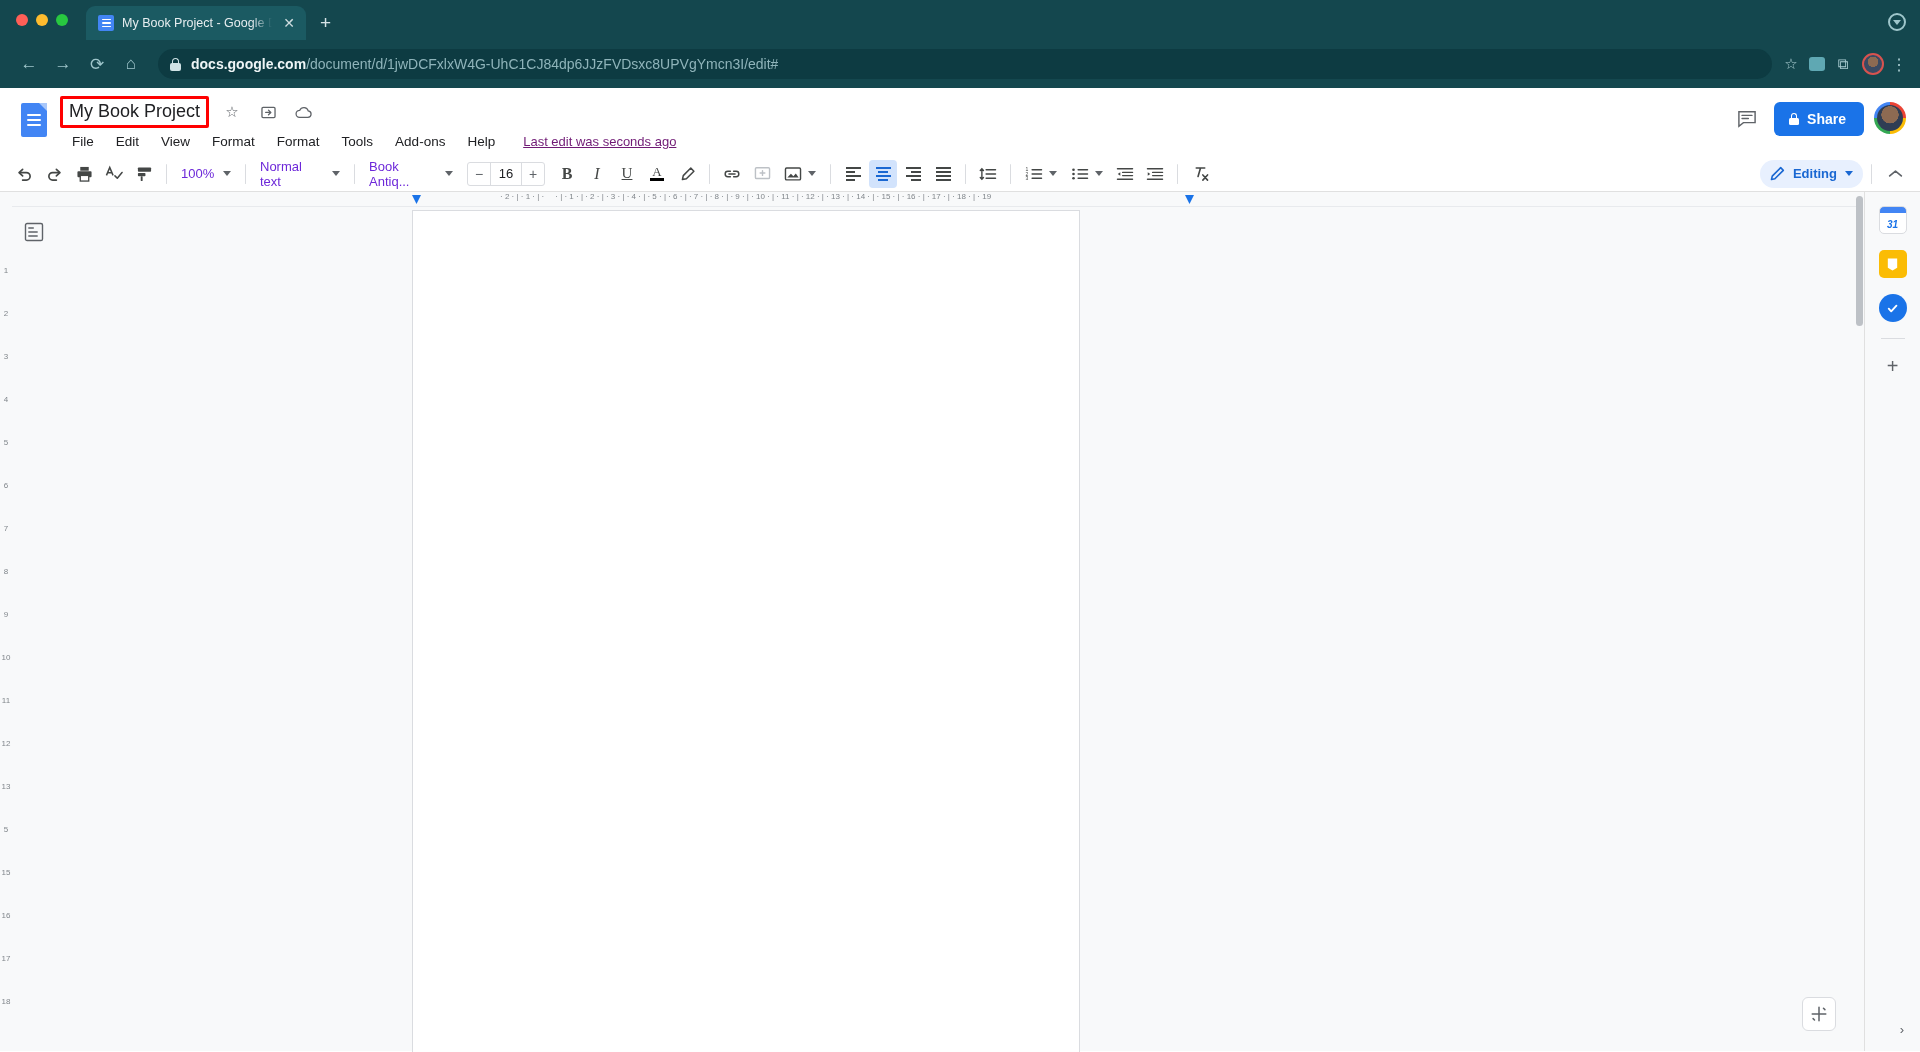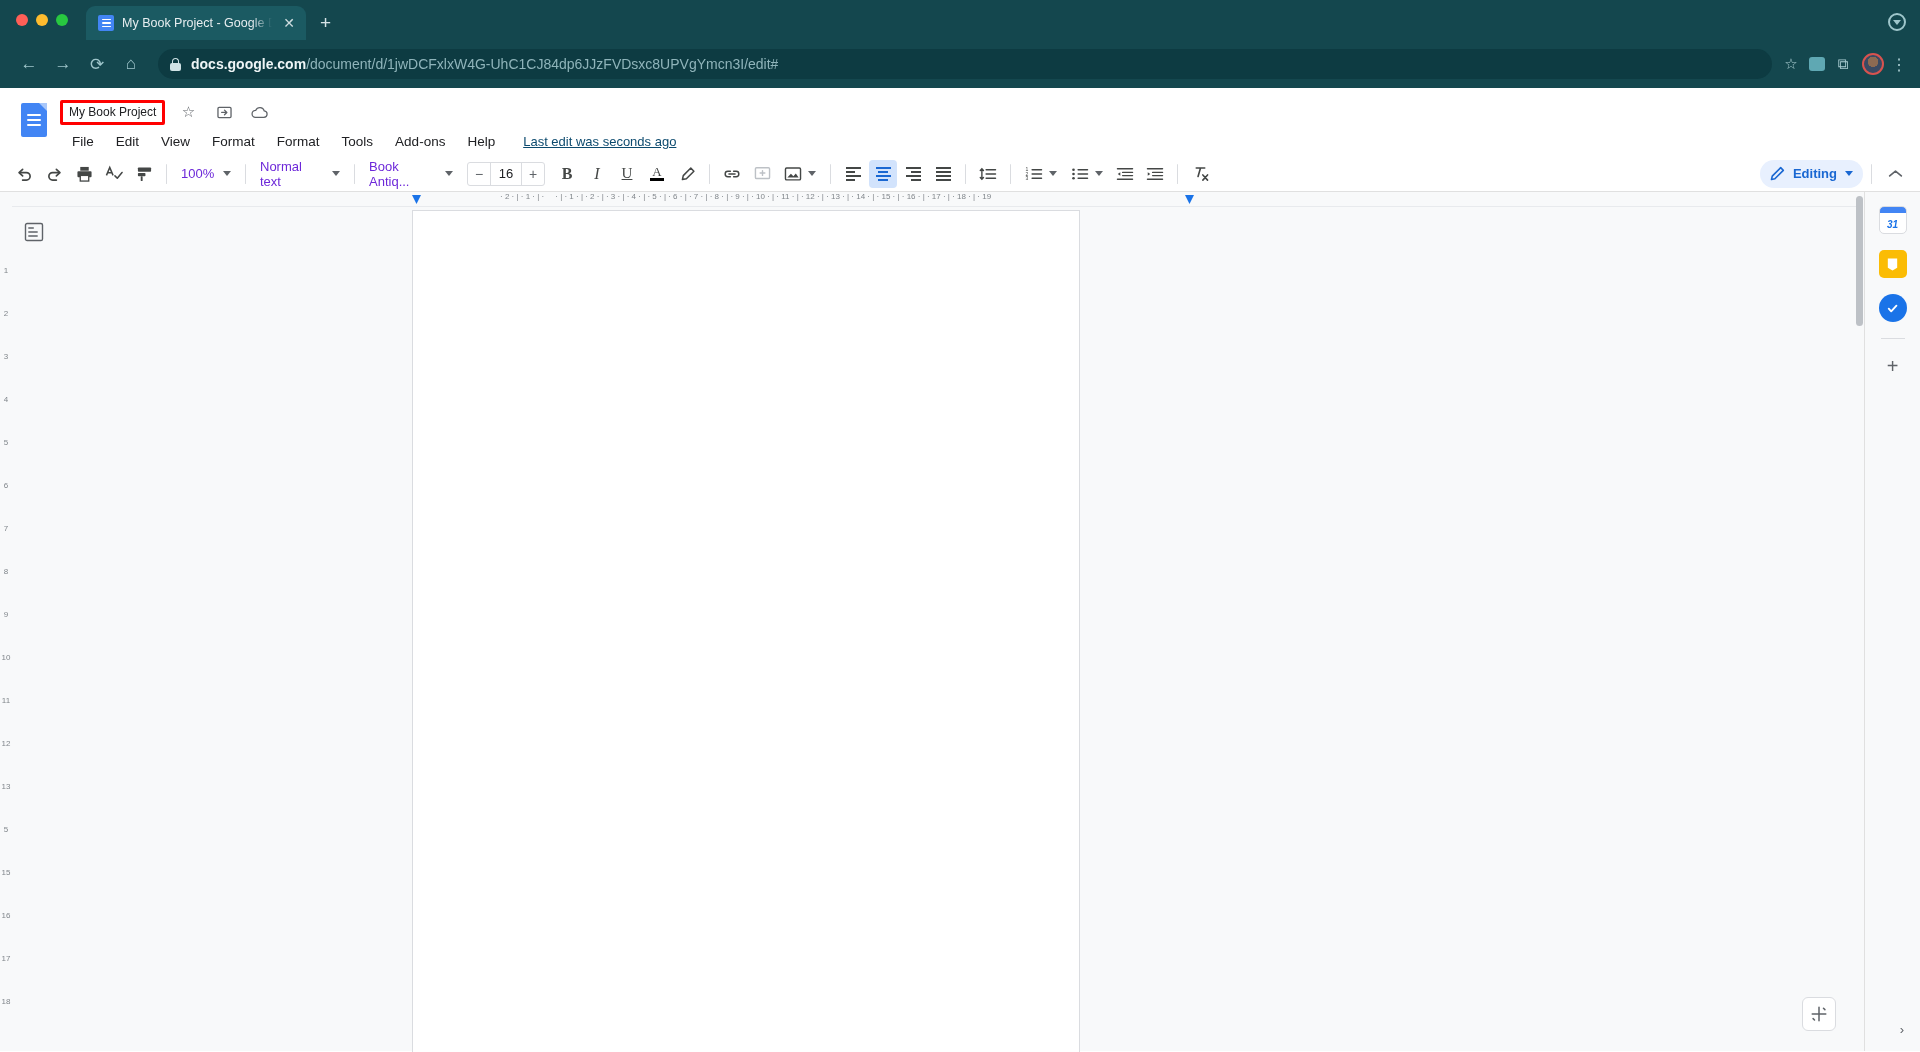--- a/index.html
+++ b/index.html
@@ -91,27 +91,27 @@
   .docs-logo .page:before { content:""; position:absolute; top:0; right:0; border-width:0 8px 8px 0;
     border-style:solid; border-color: transparent #a8c7fa transparent transparent; }
   .docs-logo .page i { display:block; width:14px; height:2px; background:#fff; border-radius:1px; }
 
   .title-block { flex: 1 1 auto; padding-left: 6px; }
   .title-row { display: flex; align-items: center; height: 32px; gap: 2px; }
   .doc-title-wrap {
     border: 3px solid #ff0000; padding: 2px 6px 3px 6px; border-radius: 2px;
     display:inline-flex; align-items:center; background:#fff;
   }
-  .doc-title { font-size: 12px; color: #202124; white-space: nowrap; }
+  .doc-title { font-size: 18px; color: #202124; white-space: nowrap; }
   .title-icon { width: 26px; height: 26px; margin-left: 8px; display:flex; align-items:center;
     justify-content:center; color:#5f6368; font-size: 15px; }
 
   .menu-row { display: flex; align-items: center; gap: 6px; height: 26px; padding-left: 4px; }
   .menu-item { font-size: 13.5px; color: #202124; padding: 3px 8px; border-radius: 4px; white-space: nowrap; }
-  .last-edit { font-size: 13px; color: #0c4a6e; margin-left: 14px; text-decoration: underline; white-space: nowrap; }
+  .last-edit { font-size: 13px; color: #701a75; margin-left: 14px; text-decoration: underline; white-space: nowrap; }
 
   .header-right { display: flex; align-items: flex-start; gap: 10px; padding-top: 6px; }
   .comment-icon { width: 34px; height: 34px; display:flex; align-items:center; justify-content:center; color:#5f6368; }
   .share-btn {
     height: 34px; background: #1a73e8; color: #fff; border-radius: 6px;
     display: flex; align-items: center; gap: 8px; padding: 0 18px 0 15px;
     font-size: 14px; font-weight: bold;
   }
   .share-lock { width:10px; height:12px; position:relative; }
   .share-lock .b { position:absolute; bottom:0; width:10px; height:7px; background:#fff; border-radius:1.5px;}
@@ -278,20 +278,36 @@
           <span class="menu-item">View</span>
           <span class="menu-item">Format</span>
           <span class="menu-item">Format</span>
           <span class="menu-item">Tools</span>
           <span class="menu-item">Add-ons</span>
           <span class="menu-item">Help</span>
           <span class="last-edit">Last edit was seconds ago</span>
         </div>
       </div>
 
+      <div class="header-right">
+        <span class="comment-icon">
+          <svg width="20" height="18" viewBox="0 0 22 20" fill="none" stroke="#5f6368" stroke-width="1.6">
+            <path d="M2 2h18v12H7l-5 4z"></path>
+            <path d="M5.5 6h11M5.5 9.5h7" stroke-linecap="round"></path>
+          </svg>
+        </span>
+        <span class="share-btn">
+          <span class="share-lock">
+            <span class="s"></span>
+              <span class="b"></span>
+          </span>
+          <span>Share</span>
+        </span>
+        <span class="avatar-lg"></span>
+      </div>
     </div>
 
     <div class="toolbar">
       <span class="tb">
         <svg width="17" height="15" viewBox="0 0 18 16" fill="none" stroke="#444746" stroke-width="1.8" stroke-linecap="round" stroke-linejoin="round">
           <path d="M4 7h7a4 4 0 0 1 0 8H7"></path>
             <path d="M7 3.5L3.2 7 7 10.5"></path>
         </svg>
       </span>
       <span class="tb">

